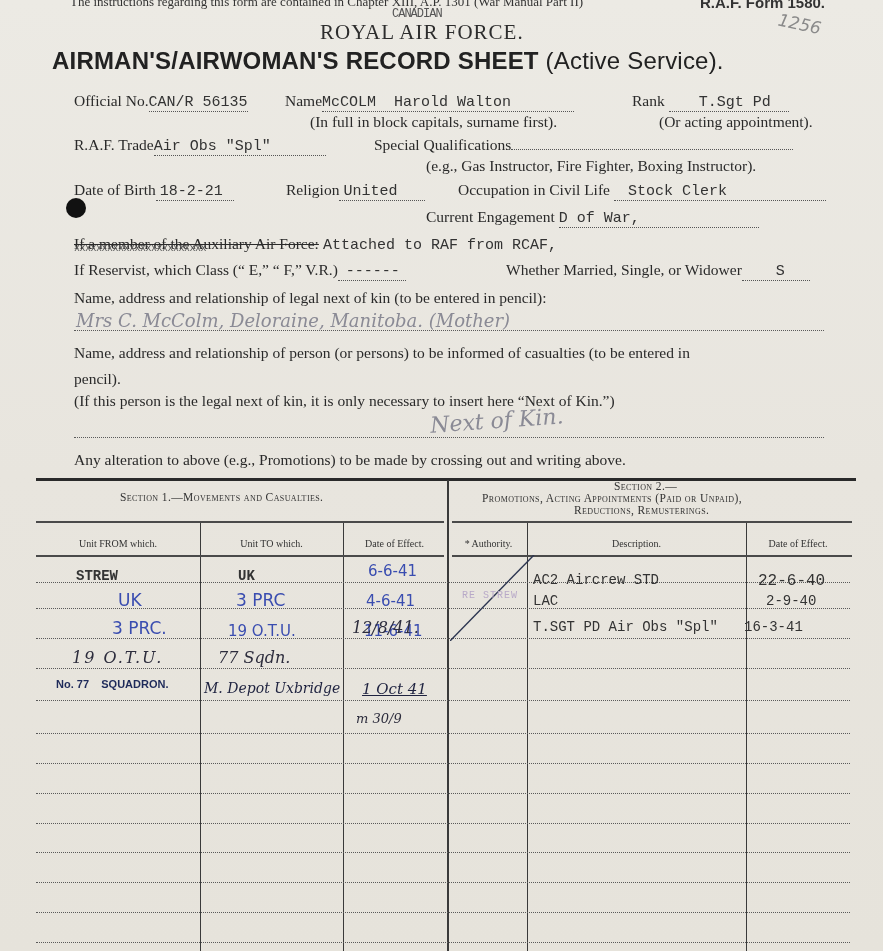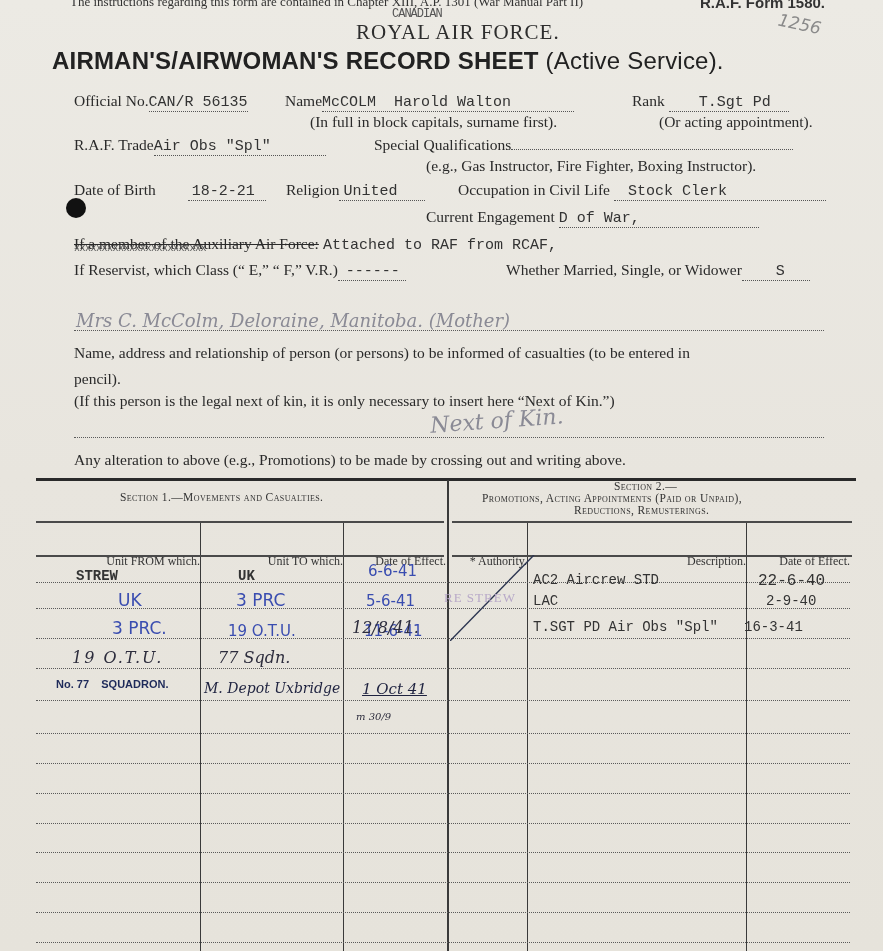--- a/index.html
+++ b/index.html
@@ -12,42 +12,42 @@
   }
   .page {
     position: absolute; left: 0; top: 0; width: 883px; height: 951px;
     background: linear-gradient(180deg, #eceae4 0%, #e8e5de 50%, #e6e3db 100%);
   }
   .abs { position: absolute; white-space: nowrap; }
   .instr { left: 70px; top: -6px; font-size: 13px; color: #333; }
   .formno { left: 700px; top: -6px; font-family: "Liberation Sans", sans-serif; font-weight: bold; font-size: 15px; color: #333; }
   .canadian { left: 392px; top: 7px; font-family: "Liberation Mono", monospace; font-size: 12px; color: #555; letter-spacing: -1px; }
   .pencil-num { left: 778px; top: 14px; font-family: "DejaVu Sans", sans-serif; font-size: 17px; color: #8a8a8a; transform: rotate(12deg); font-style: italic; }
-  .raf-title { left: 320px; top: 20px; font-size: 21px; letter-spacing: 1px; color: #2d2d2d; margin-left: 36px; }
+  .raf-title { left: 320px; top: 20px; font-size: 21px; letter-spacing: 1px; color: #2d2d2d; }
   .record-title { left: 52px; top: 47px; font-family: "Liberation Sans", sans-serif; font-weight: bold; font-size: 24px; color: #222; letter-spacing: 0.2px; }
   .record-title .active { font-weight: normal; }
 
   .lbl { font-size: 15.5px; color: #2a2a2a; }
   .sub { font-size: 15.5px; color: #2a2a2a; }
   .type { font-family: "Liberation Mono", "DejaVu Sans Mono", monospace; font-size: 15px; color: #333; }
   .dots { display: inline-block; border-bottom: 1px dotted #555; height: 14px; vertical-align: baseline; }
   .strike { text-decoration: line-through; }
   .hand { font-family: "DejaVu Serif", serif; font-style: italic; color: #8a8a95; }
   .ink-blue { color: #3a4db0; font-family: "DejaVu Sans", sans-serif; }
   .ink-dark { color: #2d2d3d; font-family: "DejaVu Serif", serif; font-style: italic; }
 
   .rule-thick { position: absolute; left: 36px; width: 820px; height: 3px; background: #2a2a2a; top: 478px; }
   .vline { position: absolute; width: 1px; background: #3a3a3a; }
   .hline-solid { position: absolute; height: 2px; background: #4a4a4a; }
   .dotrow { position: absolute; height: 1px; border-bottom: 1px dotted #5a5a5a; }
   .sc { font-variant: small-caps; font-size: 11.5px; color: #333; letter-spacing: 0.4px; }
-  .colhdr { font-size: 12px; color: #333; text-align: right; margin-top: 16px; }
+  .colhdr { font-size: 10px; color: #333; text-align: center; }
   .cell { position: absolute; white-space: nowrap; }
   .blot { position: absolute; left: 66px; top: 198px; width: 20px; height: 20px; border-radius: 50%; background: #111; }
-  .stamp { position: absolute; left: 444px; top: 590px; font-family: Liberation Serif, serif; font-size: 13px; color: #b8a9c8; letter-spacing: 1px; }
+  .stamp { position: absolute; left: 462px; top: 590px; font-family: Liberation Mono, monospace; font-size: 10px; color: #b8a9c8; letter-spacing: 1px; }
   .diag { position: absolute; left: 450px; top: 555px; width: 90px; height: 86px; }
 </style>
 </head>
 <body>
 
 <div class="page">
 
   <div class="abs instr">The instructions regarding this form are contained in Chapter XIII, A.P. 1301 (War Manual Part II)</div>
   <div class="abs formno">R.A.F. Form 1580.</div>
   <div class="abs canadian">CANADIAN</div>
@@ -73,21 +73,21 @@
 
   <div class="abs" style="left:74px; top:136px;">
     <span class="lbl">R.A.F. Trade</span><span class="type" style="border-bottom:1px dotted #555; display:inline-block; width:172px;">Air Obs "Spl"</span>
   </div>
   <div class="abs" style="left:374px; top:136px;">
     <span class="lbl">Special Qualifications</span><span class="dots" style="width:282px;"></span>
   </div>
   <div class="abs sub" style="left:426px; top:157px;">(e.g., Gas Instructor, Fire Fighter, Boxing Instructor).</div>
 
   <div class="abs" style="left:74px; top:181px;">
-    <span class="lbl">Date of Birth</span><span class="type" style="border-bottom:1px dotted #555; display:inline-block; width:78px; padding-left:4px;margin-left:32px;">18-2-21</span>
+    <span class="lbl">Date of Birth</span><span class="type" style="border-bottom:1px dotted #555; display:inline-block; width:78px; padding-left:4px;">18-2-21</span>
   </div>
   <div class="abs" style="left:286px; top:181px;">
     <span class="lbl">Religion</span><span class="type" style="border-bottom:1px dotted #555; display:inline-block; width:86px; padding-left:4px;">United</span>
   </div>
   <div class="abs" style="left:458px; top:181px;">
     <span class="lbl">Occupation in Civil Life</span>
     <span class="type" style="border-bottom:1px dotted #555; display:inline-block; width:212px; padding-left:14px;">Stock Clerk</span>
   </div>
 
   <div class="blot"></div>
@@ -102,20 +102,21 @@
   </div>
   <div class="abs type" style="left:74px; top:243px; font-size:10px; color:#555; letter-spacing:-0.5px;">xxxxxxxxxxxxxxxxxxxxxxxx</div>
 
   <div class="abs" style="left:74px; top:261px;">
     <span class="lbl">If Reservist, which Class (“ E,” “ F,” V.R.)</span><span class="type" style="border-bottom:1px dotted #555; display:inline-block; width:68px; padding-left:8px;">------</span>
   </div>
   <div class="abs" style="left:506px; top:261px;">
     <span class="lbl">Whether Married, Single, or Widower</span><span class="type" style="border-bottom:1px dotted #555; display:inline-block; width:68px; padding-left:34px;">S</span>
   </div>
 
+  <div class="abs lbl" style="left:74px; top:289px;">Name, address and relationship of legal next of kin (to be entered in pencil):</div>
   <div class="abs hand" style="left:76px; top:310px; font-size:18px;">Mrs C. McColm, Deloraine, Manitoba. (Mother)</div>
   <div class="dotrow" style="left:74px; top:330px; width:750px;"></div>
 
   <div class="abs lbl" style="left:74px; top:344px;">Name, address and relationship of person (or persons) to be informed of casualties (to be entered in</div>
   <div class="abs lbl" style="left:74px; top:370px;">pencil).</div>
   <div class="abs lbl" style="left:74px; top:392px;">(If this person is the legal next of kin, it is only necessary to insert here “Next of Kin.”)</div>
   <div class="abs hand" style="left:430px; top:408px; font-size:22px; transform:rotate(-4deg);">Next of Kin.</div>
   <div class="dotrow" style="left:74px; top:437px; width:750px;"></div>
 
   <div class="abs lbl" style="left:74px; top:451px;">Any alteration to above (e.g., Promotions) to be made by crossing out and writing above.</div>
@@ -159,35 +160,35 @@
     <div class="dotrow" style="left:36px; top:942px; width:814px;"></div>
   </div>
 
   <div>
     <div class="cell type" style="left:76px; top:568px; font-weight:bold; font-size:14px;">STREW</div>
     <div class="cell type" style="left:238px; top:568px; font-weight:bold; font-size:14px;">UK</div>
     <div class="cell ink-blue" style="left:368px; top:562px; font-size:15px;">6-6-41</div>
 
     <div class="cell ink-blue" style="left:118px; top:590px; font-size:17px;">UK</div>
     <div class="cell ink-blue" style="left:236px; top:590px; font-size:17px;">3 PRC</div>
-    <div class="cell ink-blue" style="left:366px; top:592px; font-size:15px;">5-6-41</div>
+    <div class="cell ink-blue" style="left:366px; top:592px; font-size:15px;">4-6-41</div>
 
     <div class="cell ink-blue" style="left:112px; top:618px; font-size:17px;">3 PRC.</div>
     <div class="cell ink-blue" style="left:228px; top:622px; font-size:15px;">19 O.T.U.</div>
     <div class="cell ink-blue" style="left:364px; top:622px; font-size:15px;">11-6-41</div>
 
     <div class="cell ink-dark" style="left:72px; top:648px; font-size:16px; letter-spacing:2px;">19 O.T.U.</div>
     <div class="cell ink-dark" style="left:218px; top:648px; font-size:16px;">77 Sqdn.</div>
     <div class="cell ink-dark" style="left:352px; top:618px; font-size:16px;">12/8/41.</div>
 
     <div class="cell" style="left:56px; top:678px; font-family:'Liberation Sans',sans-serif; font-weight:bold; font-size:11px; color:#1e2a5a; white-space:pre;">No. 77    SQUADRON.</div>
     <div class="cell ink-dark" style="left:204px; top:680px; font-size:14px; color:#1f2340;">M. Depot Uxbridge</div>
     <div class="cell ink-dark" style="left:362px; top:680px; font-size:15px; color:#1f2340;text-decoration:underline;">1 Oct 41</div>
 
-    <div class="cell ink-dark" style="left:356px; top:711px; font-size:10px;">m 30/9</div>
+    <div class="cell ink-dark" style="left:356px; top:711px; font-size:13px;">m 30/9</div>
   </div>
 
   <svg class="diag" viewBox="0 0 90 86">
     <line x1="0" y1="86" x2="84" y2="0" stroke="#2c3550" stroke-width="1.4"></line>
   </svg>
   <div class="stamp">RE STREW</div>
   <div>
     <div class="cell type" style="left:533px; top:572px; font-size:14px;">AC2  Aircrew STD</div>
     <div class="cell type" style="left:758px; top:572px; font-size:16px;">22-6-40</div>
     <div class="cell type" style="left:533px; top:593px; font-size:14px;">LAC</div>

